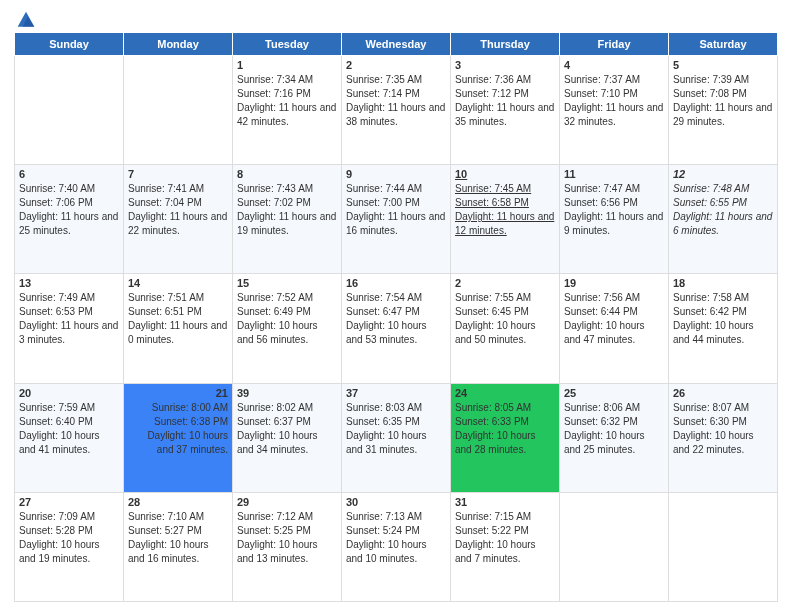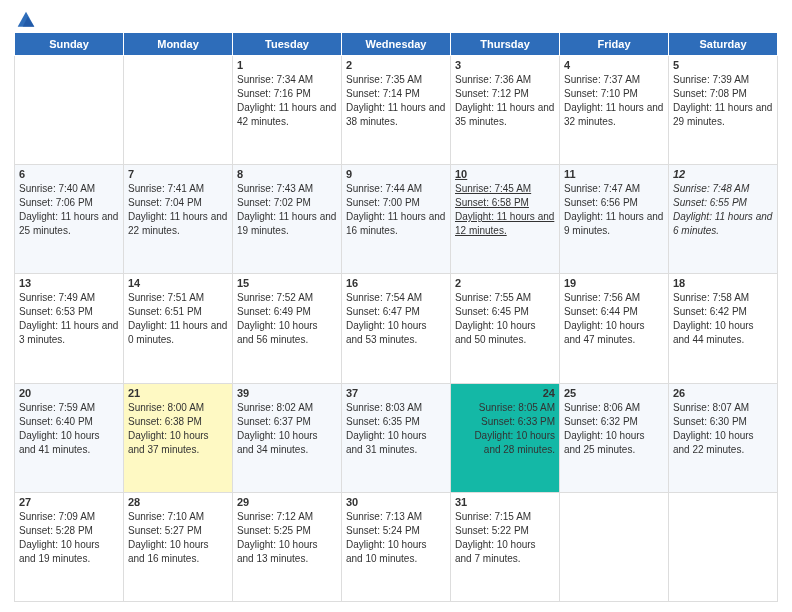--- a/index.html
+++ b/index.html
@@ -221,33 +221,33 @@
           <td>
             <span class="day-num">18</span>
             <div class="day-info">Sunrise: 7:58 AM<br>Sunset: 6:42 PM<br>Daylight: 10 hours and 44 minutes.</div>
           </td>
         </tr>
         <tr>
           <td style="background: rgb(245, 248, 252);">
             <span class="day-num">20</span>
             <div class="day-info">Sunrise: 7:59 AM<br>Sunset: 6:40 PM<br>Daylight: 10 hours and 41 minutes.</div>
           </td>
-          <td style="background: #fef9c3;">
+          <td style="background: #3b82f6; text-align: right;">
             <span class="day-num">21</span>
             <div class="day-info">Sunrise: 8:00 AM<br>Sunset: 6:38 PM<br>Daylight: 10 hours and 37 minutes.</div>
           </td>
           <td style="background: rgb(245, 248, 252);">
             <span class="day-num">39</span>
             <div class="day-info">Sunrise: 8:02 AM<br>Sunset: 6:37 PM<br>Daylight: 10 hours and 34 minutes.</div>
           </td>
           <td style="background: rgb(245, 248, 252);">
             <span class="day-num">37</span>
             <div class="day-info">Sunrise: 8:03 AM<br>Sunset: 6:35 PM<br>Daylight: 10 hours and 31 minutes.</div>
           </td>
-          <td style="background: #14b8a6; text-align: right;">
+          <td style="background: #22c55e;">
             <span class="day-num">24</span>
             <div class="day-info">Sunrise: 8:05 AM<br>Sunset: 6:33 PM<br>Daylight: 10 hours and 28 minutes.</div>
           </td>
           <td style="background: rgb(245, 248, 252); margin-left: 22px;">
             <span class="day-num">25</span>
             <div class="day-info">Sunrise: 8:06 AM<br>Sunset: 6:32 PM<br>Daylight: 10 hours and 25 minutes.</div>
           </td>
           <td style="background: rgb(245, 248, 252);">
             <span class="day-num">26</span>
             <div class="day-info">Sunrise: 8:07 AM<br>Sunset: 6:30 PM<br>Daylight: 10 hours and 22 minutes.</div>

